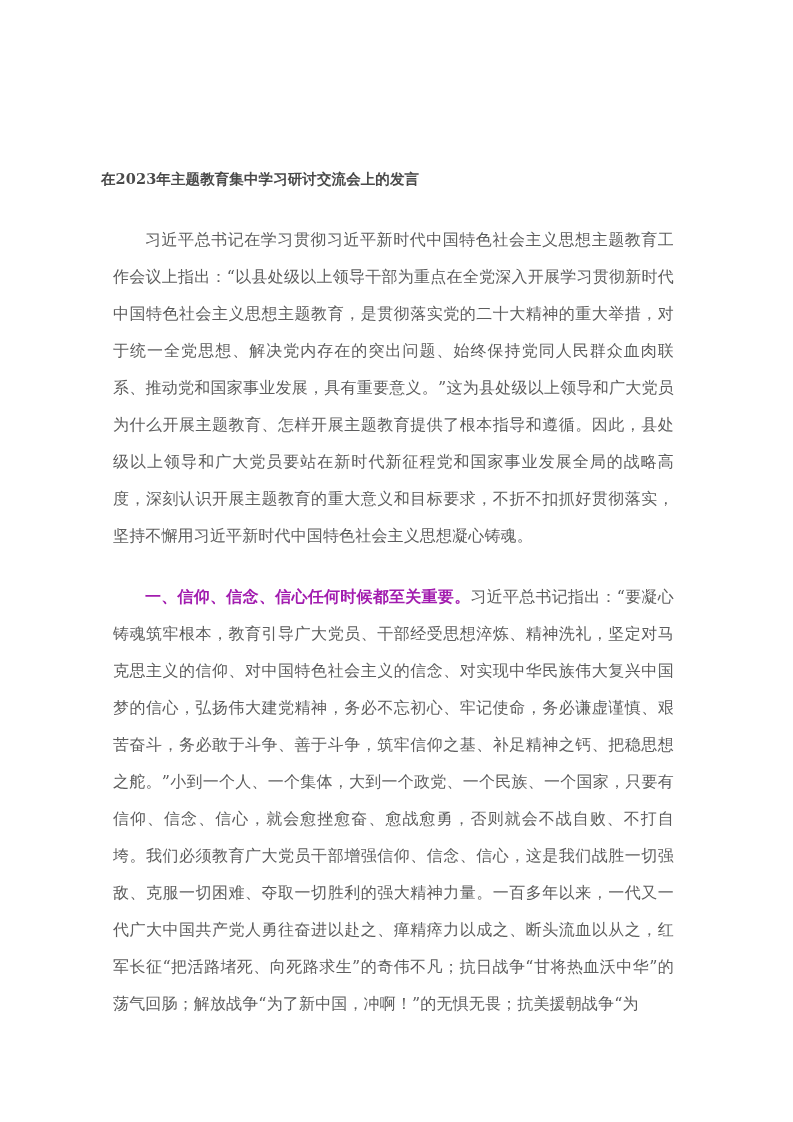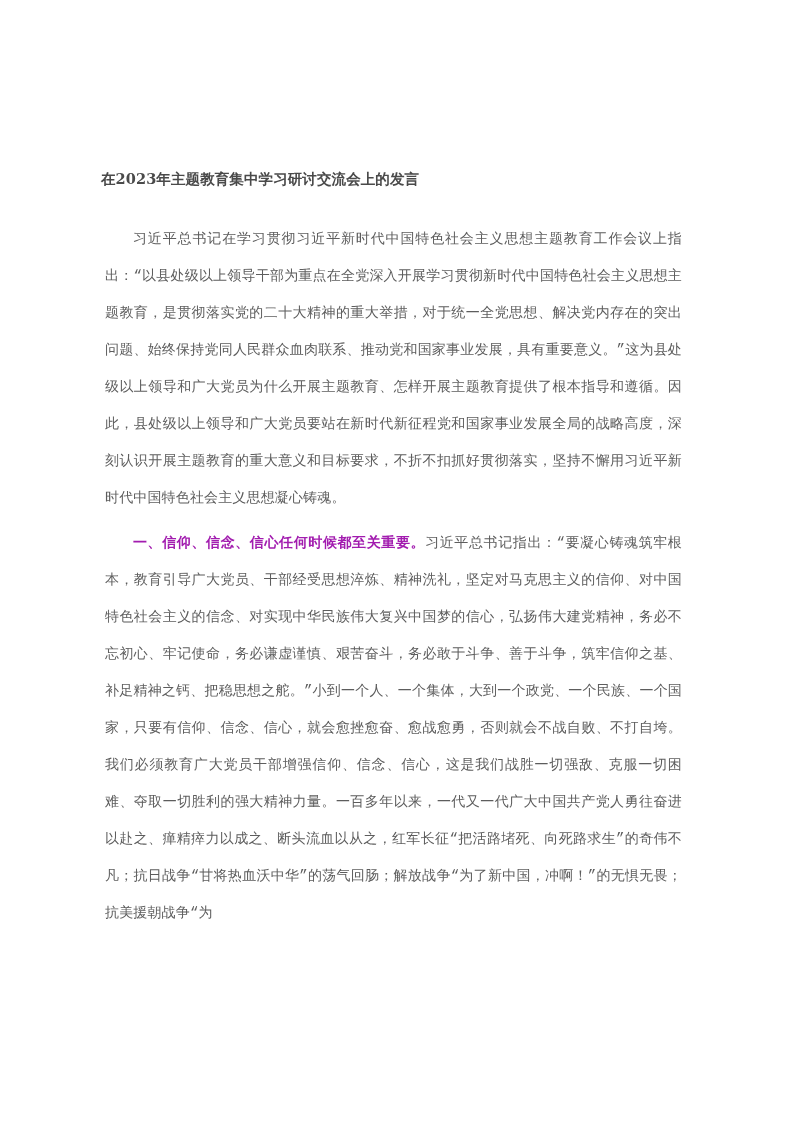--- a/index.html
+++ b/index.html
@@ -36,29 +36,28 @@
     font-weight: bold;
     line-height: 22px;
     color: #4a4a4a;
     letter-spacing: 0.1px;
     margin: 0 0 31px 0;
     text-align: left;
     white-space: nowrap;
   }
 
   .para {
-    font-size: 14px;
+    font-size: 16px;
     line-height: 37px;
     color: #5d5d5d;
-    margin: 4px;
+    margin: 12px;
     text-align: justify;
     text-justify: inter-ideograph;
     text-indent: 2em;
     letter-spacing: 0.15px;
-    font-family: Liberation Mono, monospace;
   }
 
   .para b,
   .lead {
     font-weight: bold;
     color: #a21caf;
   }
 
   
   .clip-wrap {

